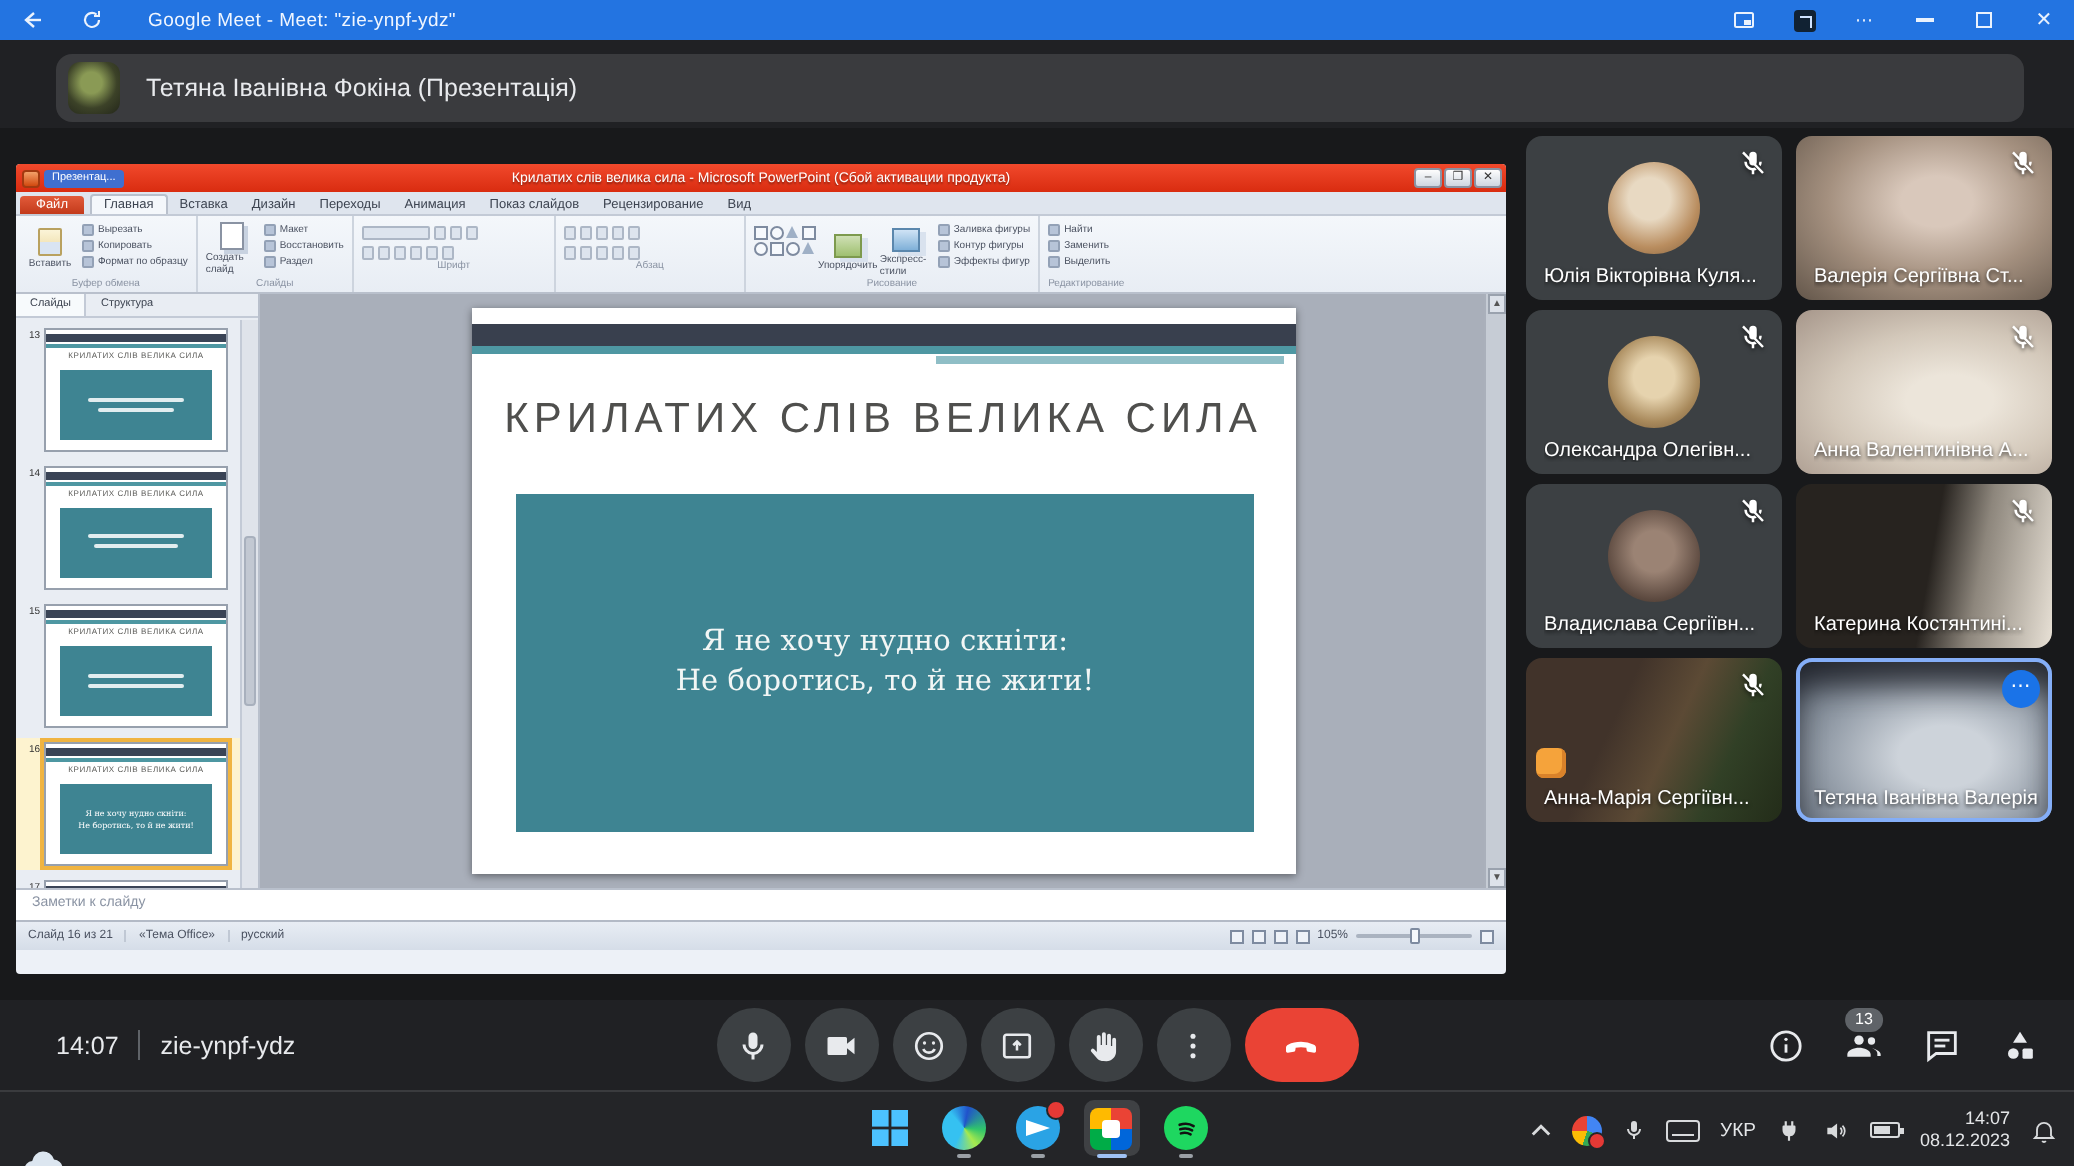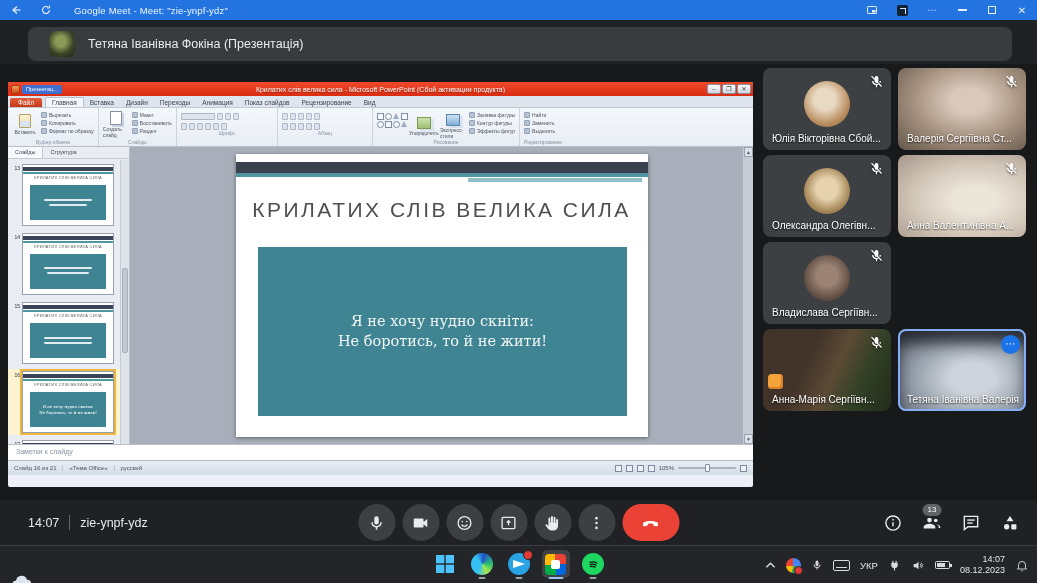--- a/index.html
+++ b/index.html
@@ -14,21 +14,21 @@
   .bb-btn { width:30px; height:20px; display:flex; align-items:center; justify-content:center; color:#e8f1fd; font-size:9px; }
   .bb-ico { width:12px; height:12px; }
   .appico { width:11px; height:11px; background:#123; border-radius:2px; position:relative; }
   .appico::after { content:""; position:absolute; left:3px; top:3px; width:5px; height:5px; border-top:1.5px solid #cfe3ff; border-right:1.5px solid #cfe3ff; }
   .bb-min { width:9px; height:1.5px; background:#eaf2fd; }
   .bb-max { width:8px; height:8px; border:1.2px solid #eaf2fd; }
   .bb-x { font-size:10px; }
 
   
   .banner-row { position:absolute; left:0; top:20px; width:1037px; height:44px; background:#202124; }
-  .banner { position:absolute; left:28px; right:25px; top:7px; height:34px; background:#3a3b3e; border-radius:8px; display:flex; align-items:center; padding-left:21px; }
+  .banner { position:absolute; left:28px; right:25px; top:7px; height:34px; background:#3a3b3e; border-radius:8px; display:flex; align-items:center; padding-left:6px; }
   .banner .pp-avatar { width:26px; height:26px; border-radius:6px; background:radial-gradient(circle at 45% 40%, #8a9a55 0 25%, #3c4228 60%, #23261a); }
   .banner-label { margin-left:13px; font-size:12.5px; color:#e8eaed; }
 
   
   .stage { position:absolute; left:0; top:64px; width:1037px; height:436px; background:#18191b; }
 
   
   .ppt { position:absolute; left:8px; top:18px; width:745px; height:405px; background:#edf1f7; border-radius:2px; overflow:hidden; font-family:"Liberation Sans", sans-serif; }
   .ppt-title { position:relative; height:14px; background:linear-gradient(#f1492c,#d92c10); display:flex; align-items:center; }
   .qat { display:flex; align-items:center; gap:2px; padding-left:3px; }
@@ -496,21 +496,21 @@
         </span>
       </div>
     </div>
 
     <div class="tile" style="left:763px;top:4px;height:82px">
       <div class="avatar av-1"></div>
       <svg class="micoff" viewBox="0 0 24 24" fill="currentColor">
           <path d="M12 14a3 3 0 0 0 3-3V6a3 3 0 0 0-6 0v5a3 3 0 0 0 3 3zm5-3a5 5 0 0 1-.4 2l1.5 1.5A7 7 0 0 0 19 11h-2zm-10 0H5a7 7 0 0 0 6 6.9V21h2v-3.1c.7-.1 1.4-.3 2-.6l-1.6-1.6a5 5 0 0 1-6.4-4.7z"></path>
           <line x1="4" y1="3.5" x2="20" y2="20" stroke="currentColor" stroke-width="2"></line>
         </svg>
-      <div class="name">Юлія Вікторівна Сбой...</div>
+      <div class="name">Юлія Вікторівна Куля...</div>
     </div>
     <div class="tile vbg-1" style="left:898px;top:4px;height:82px">
       <svg class="micoff" viewBox="0 0 24 24" fill="currentColor">
           <path d="M12 14a3 3 0 0 0 3-3V6a3 3 0 0 0-6 0v5a3 3 0 0 0 3 3zm5-3a5 5 0 0 1-.4 2l1.5 1.5A7 7 0 0 0 19 11h-2zm-10 0H5a7 7 0 0 0 6 6.9V21h2v-3.1c.7-.1 1.4-.3 2-.6l-1.6-1.6a5 5 0 0 1-6.4-4.7z"></path>
           <line x1="4" y1="3.5" x2="20" y2="20" stroke="currentColor" stroke-width="2"></line>
         </svg>
       <div class="name">Валерія Сергіївна Ст...</div>
     </div>
 
     <div class="tile vbg-2" style="left:898px;top:91px;height:82px">
@@ -529,20 +529,27 @@
       <div class="name">Олександра Олегівн...</div>
     </div>
 
     <div class="tile" style="left:763px;top:178px;height:82px">
       <div class="avatar av-3"></div>
       <svg class="micoff" viewBox="0 0 24 24" fill="currentColor">
           <path d="M12 14a3 3 0 0 0 3-3V6a3 3 0 0 0-6 0v5a3 3 0 0 0 3 3zm5-3a5 5 0 0 1-.4 2l1.5 1.5A7 7 0 0 0 19 11h-2zm-10 0H5a7 7 0 0 0 6 6.9V21h2v-3.1c.7-.1 1.4-.3 2-.6l-1.6-1.6a5 5 0 0 1-6.4-4.7z"></path>
           <line x1="4" y1="3.5" x2="20" y2="20" stroke="currentColor" stroke-width="2"></line>
         </svg>
       <div class="name">Владислава Сергіївн...</div>
+    </div>
+    <div class="tile vbg-3" style="left:898px;top:178px;height:82px">
+      <svg class="micoff" viewBox="0 0 24 24" fill="currentColor">
+          <path d="M12 14a3 3 0 0 0 3-3V6a3 3 0 0 0-6 0v5a3 3 0 0 0 3 3zm5-3a5 5 0 0 1-.4 2l1.5 1.5A7 7 0 0 0 19 11h-2zm-10 0H5a7 7 0 0 0 6 6.9V21h2v-3.1c.7-.1 1.4-.3 2-.6l-1.6-1.6a5 5 0 0 1-6.4-4.7z"></path>
+          <line x1="4" y1="3.5" x2="20" y2="20" stroke="currentColor" stroke-width="2"></line>
+        </svg>
+      <div class="name">Катерина Костянтині...</div>
     </div>
 
     <div class="tile vbg-4" style="left:763px;top:265px;height:82px">
       <svg class="micoff" viewBox="0 0 24 24" fill="currentColor">
           <path d="M12 14a3 3 0 0 0 3-3V6a3 3 0 0 0-6 0v5a3 3 0 0 0 3 3zm5-3a5 5 0 0 1-.4 2l1.5 1.5A7 7 0 0 0 19 11h-2zm-10 0H5a7 7 0 0 0 6 6.9V21h2v-3.1c.7-.1 1.4-.3 2-.6l-1.6-1.6a5 5 0 0 1-6.4-4.7z"></path>
           <line x1="4" y1="3.5" x2="20" y2="20" stroke="currentColor" stroke-width="2"></line>
         </svg>
       <span class="reaction"></span>
       <div class="name">Анна-Марія Сергіївн...</div>
     </div>

